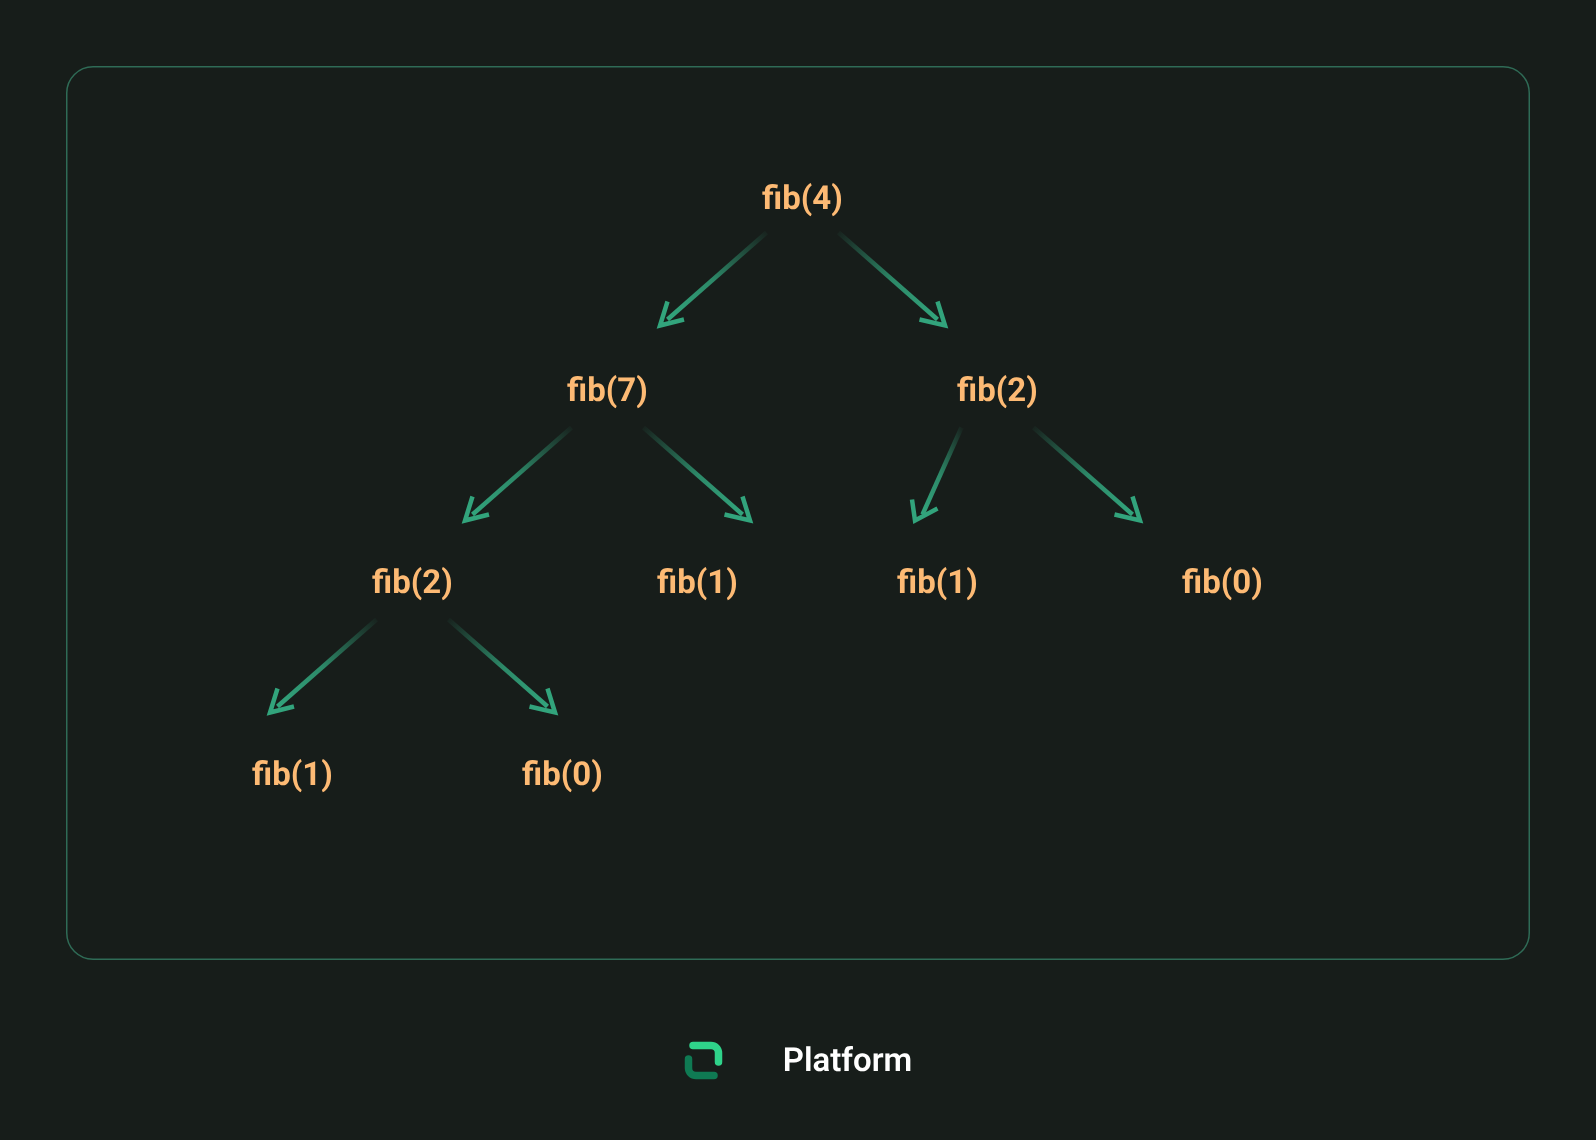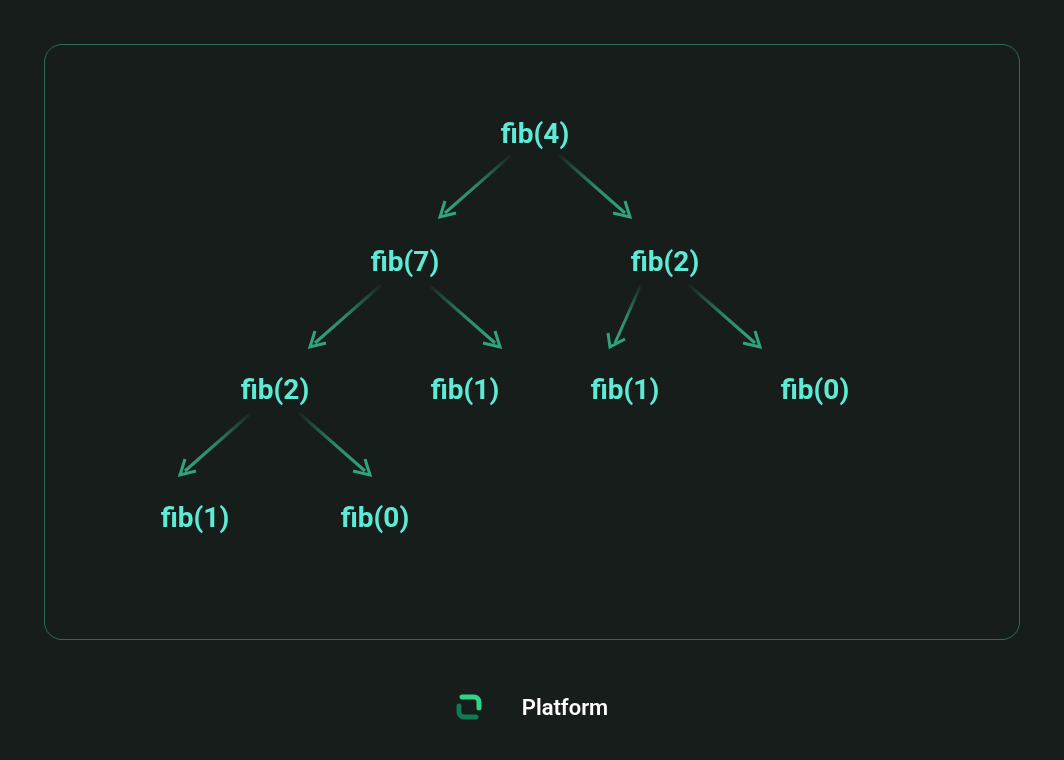--- a/index.html
+++ b/index.html
@@ -16,23 +16,23 @@
     position: absolute;
     left: 44px;
     top: 44px;
     width: 976px;
     height: 596px;
     border: 1px solid #2f6b56;
     border-radius: 18px;
   }
   .node {
     position: absolute;
-    color: #5eead4;
+    color: #fdba74;
     font-weight: 700;
-    font-size: 28px;
+    font-size: 22px;
     transform: translate(-50%, -50%);
     white-space: nowrap;
   }
   .footer {
     position: absolute;
     left: 0;
     width: 1064px;
     bottom: 40px;
     display: flex;
     align-items: center;

